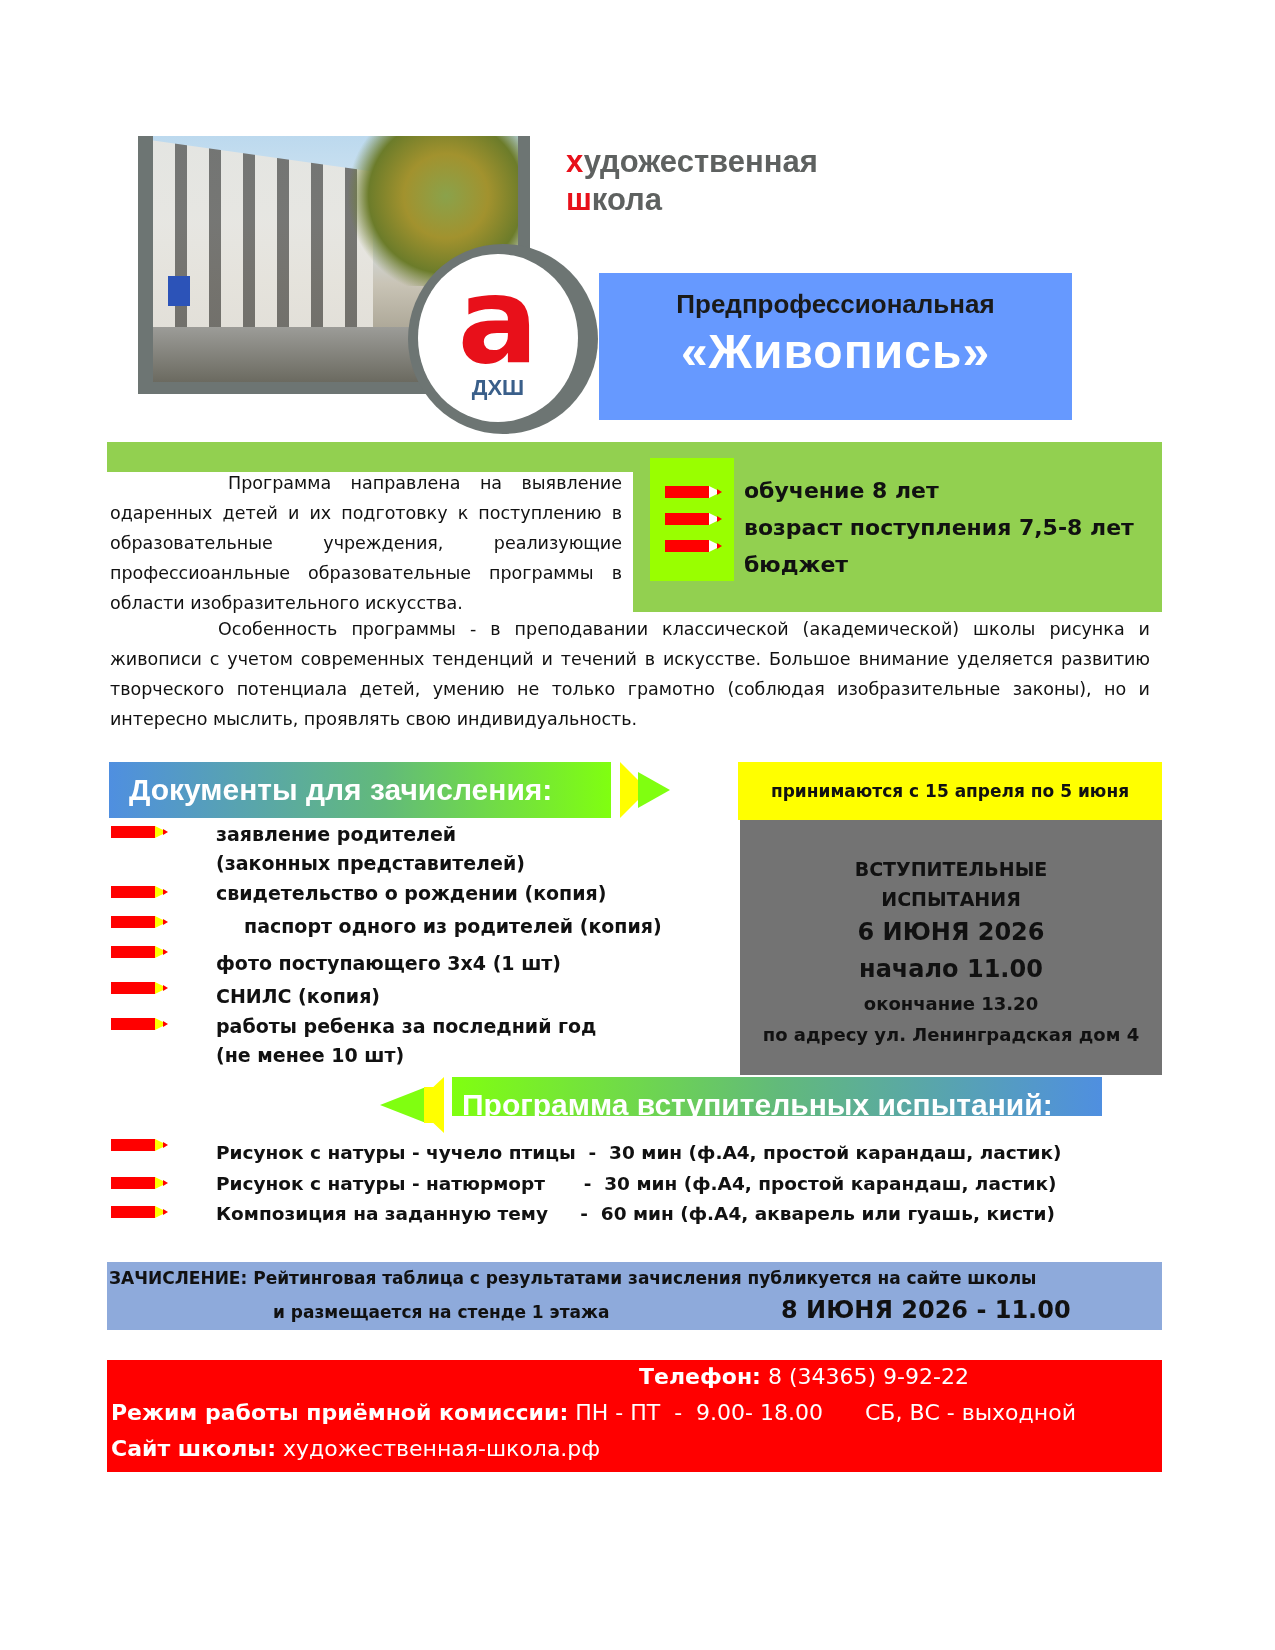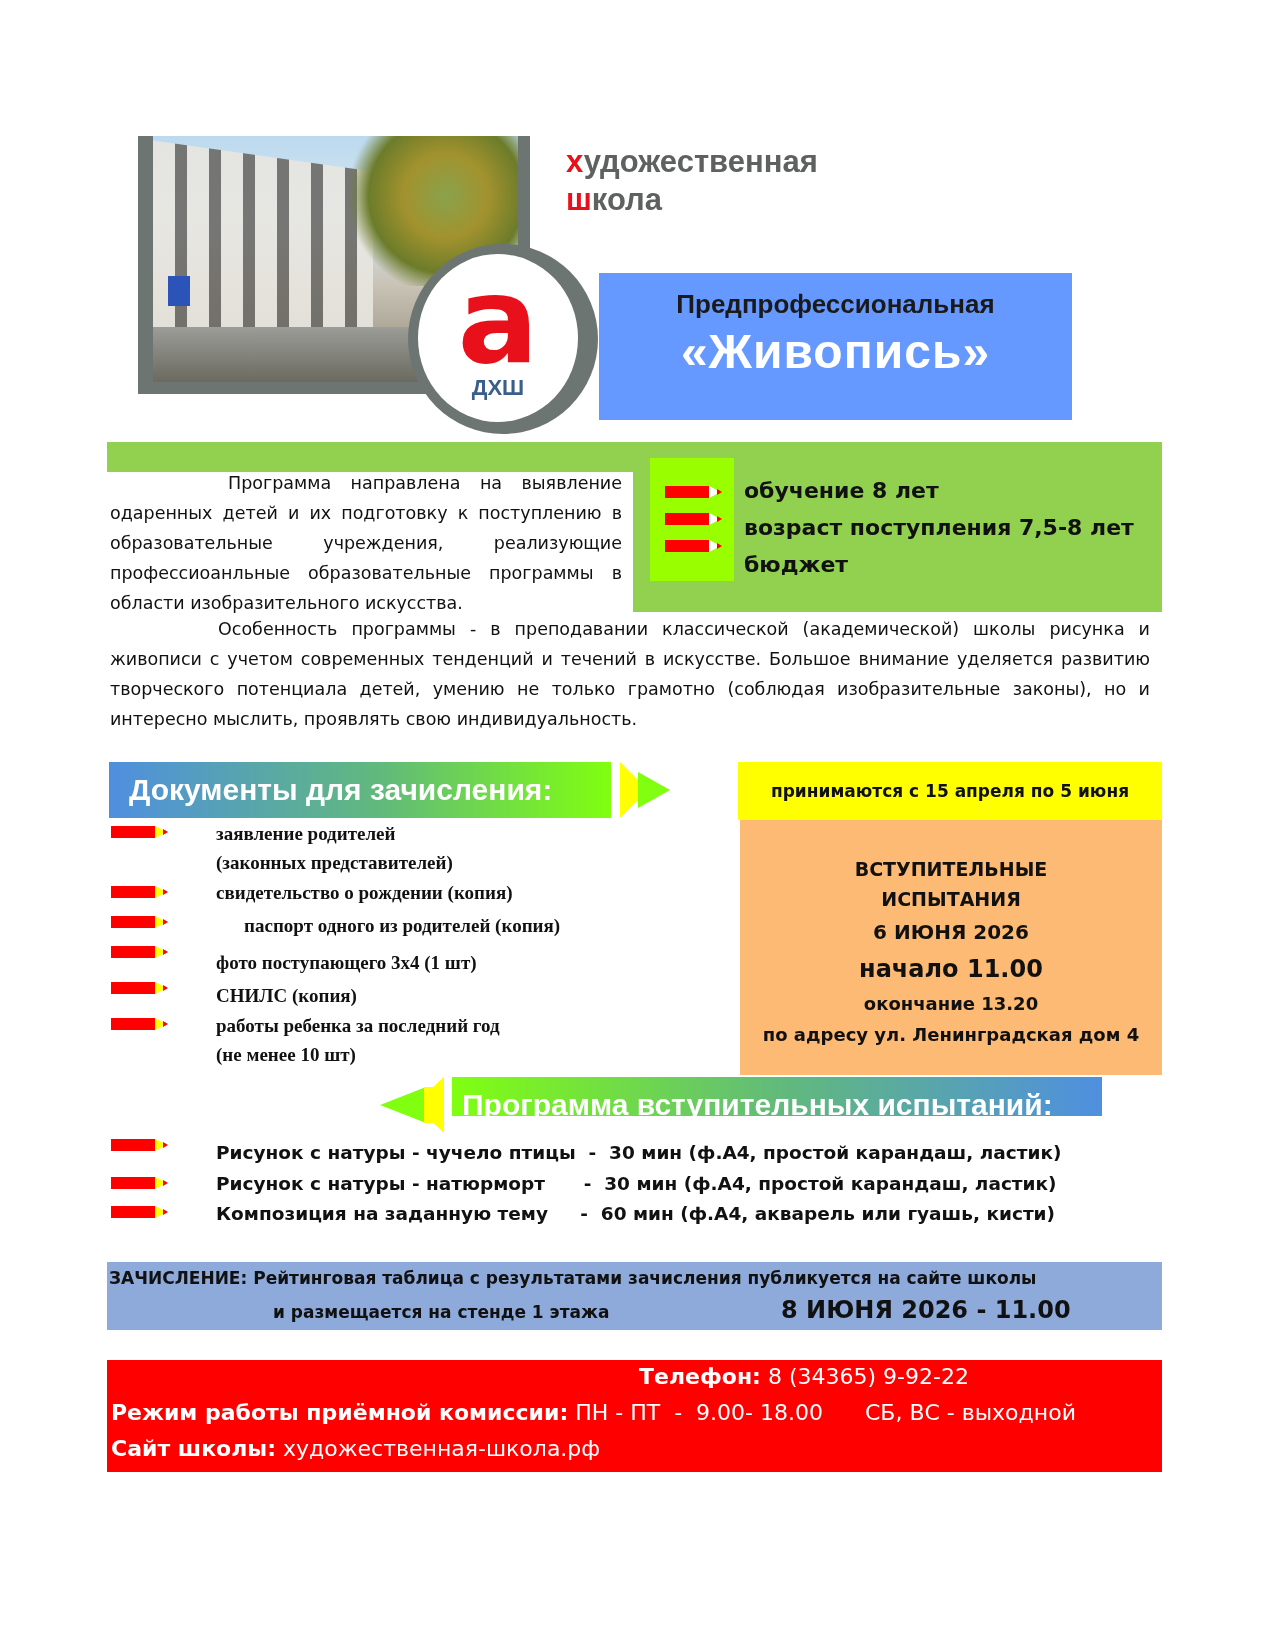--- a/index.html
+++ b/index.html
@@ -41,29 +41,29 @@
   .features { left:744px; top:472px; font-family:"DejaVu Sans", sans-serif; font-weight:bold; font-size:22px; line-height:37px; color:#111; }
   
   .intro { left:110px; top:468px; width:512px; font-family:"DejaVu Sans", sans-serif; font-size:17.5px; line-height:30px; text-align:justify; color:#111; }
   .intro .indent { display:inline-block; width:118px; }
   .feature-text { left:110px; top:614px; width:1040px; font-family:"DejaVu Sans", sans-serif; font-size:17.5px; line-height:30px; text-align:justify; color:#111; }
   .feature-text .indent { display:inline-block; width:108px; }
   
   .docs-header { left:109px; top:762px; width:502px; height:56px; background:linear-gradient(90deg,#4f8fe0 0%,#62ba7a 55%,#80ff10 100%); color:#fff; font-weight:bold; font-size:30px; line-height:56px; padding-left:20px; box-sizing:border-box; }
   .arrow-right { left:620px; top:762px; width:50px; height:56px; }
   .yellow-box { left:738px; top:762px; width:424px; height:58px; background:#ffff00; text-align:center; font-family:"DejaVu Sans", sans-serif; font-weight:bold; font-size:17px; line-height:58px; }
-  .exam-box { left:740px; top:820px; width:422px; height:255px; background:#fdba74; text-align:center; font-family:"DejaVu Sans", sans-serif; font-weight:bold; color:#111; }
+  .exam-box { left:740px; top:820px; width:422px; height:255px; background:#737373; text-align:center; font-family:"DejaVu Sans", sans-serif; font-weight:bold; color:#111; }
   .exam-box .r1 { margin-top:34px; font-size:19px; line-height:30px; }
   .exam-box .r2 { font-size:19px; line-height:30px; }
-  .exam-box .r3 { font-size:20px; line-height:37px; }
+  .exam-box .r3 { font-size:24px; line-height:37px; }
   .exam-box .r4 { font-size:24px; line-height:37px; }
   .exam-box .r5 { font-size:18px; line-height:31px; }
   .exam-box .r6 { font-size:18px; line-height:31px; }
   .doc-list { left:216px; top:823px; font-family:"DejaVu Sans", sans-serif; font-weight:bold; font-size:19px; color:#111; }
-  .doc-list div { position:absolute; white-space:nowrap;font-family:Liberation Serif, serif; }
+  .doc-list div { position:absolute; white-space:nowrap; }
   
   .arrow-left { left:380px; top:1077px; width:64px; height:56px; }
   .exams-header { left:452px; top:1077px; width:650px; height:39px; background:linear-gradient(90deg,#80ff10 0%,#62ba7a 50%,#4f8fe0 100%); color:#fff; font-weight:bold; font-size:30px; line-height:56px; padding-left:10px; box-sizing:border-box; }
   .exam-list { left:216px; top:1142px; font-family:"DejaVu Sans", sans-serif; font-weight:bold; font-size:18.5px; color:#111; }
   .exam-list div { position:absolute; white-space:pre; }
   
   .enroll { left:107px; top:1262px; width:1055px; height:68px; background:#8eaadb; font-family:"DejaVu Sans", sans-serif; font-weight:bold; color:#111; }
   .enroll .e1 { position:absolute; left:2px; top:6px; font-size:17px; }
   .enroll .e2 { position:absolute; left:166px; top:40px; font-size:17px; }
   .enroll .e3 { position:absolute; left:674px; top:34px; font-size:24px; }

